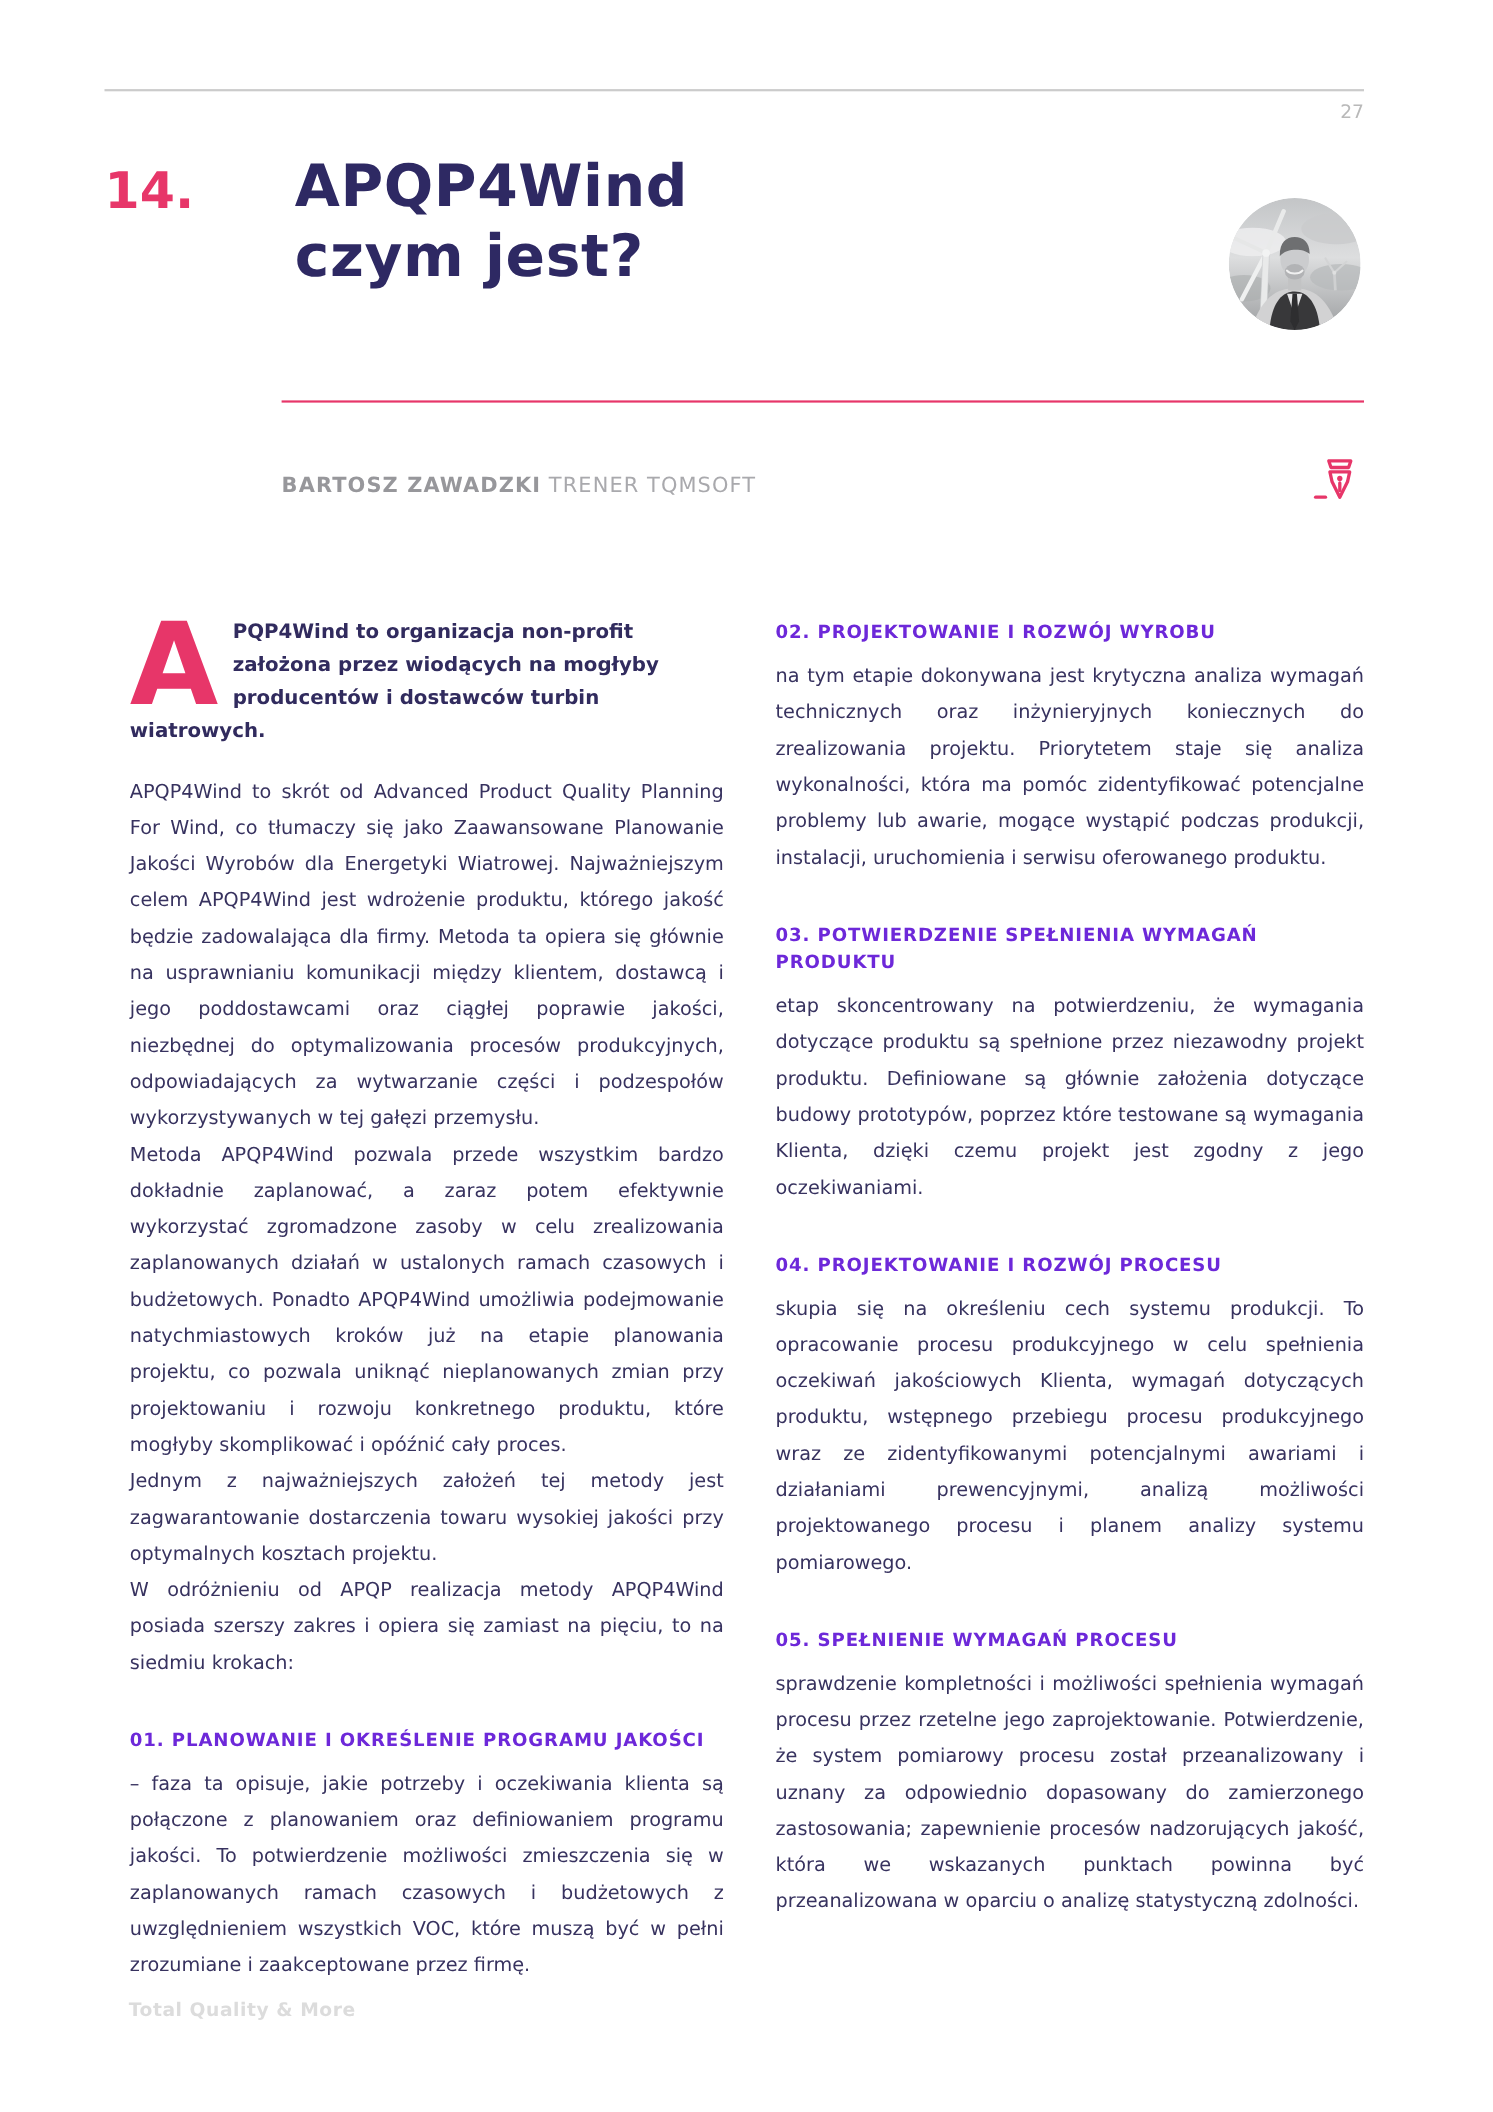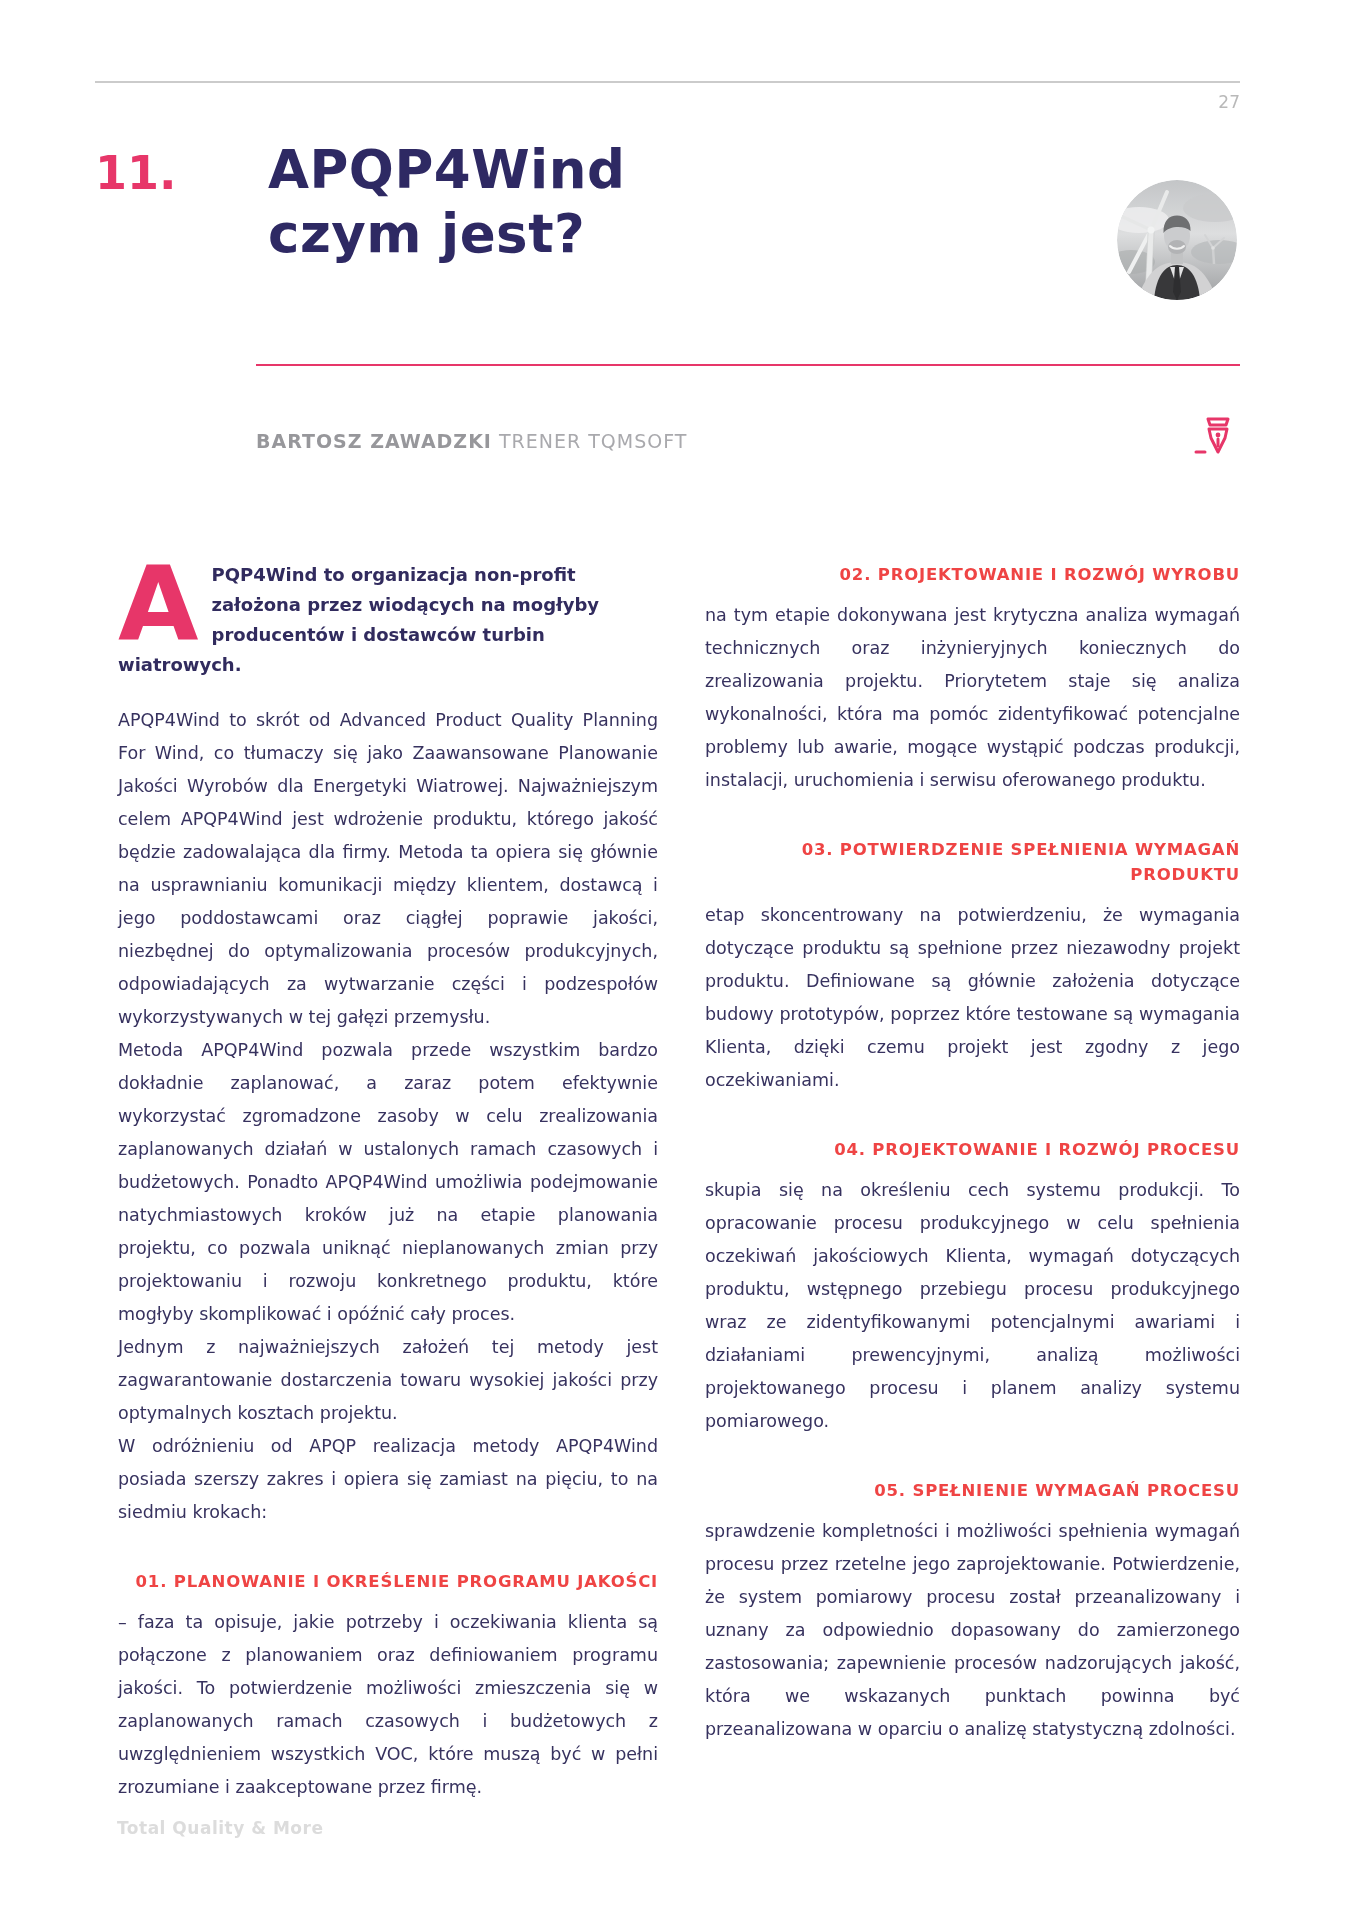--- a/index.html
+++ b/index.html
@@ -24,37 +24,37 @@
   .byline{position:absolute;left:0;top:8px;font-size:19px;letter-spacing:1px;color:#a9a9ad;}
   .byline .author-name{font-weight:bold;color:#97979b;}
   .pen-icon{position:absolute;right:0;top:-8px;width:48px;height:48px;}
   
   .col{position:absolute;top:560px;color:#37325f;}
   .col-left{left:118px;width:540px;}
   .col-right{left:705px;top:562px;width:535px;}
   .lead{font-size:18px;font-weight:bold;line-height:30px;color:#312b5e;margin:0 0 24px 0;}
   .dropcap{float:left;font-size:104px;line-height:78px;font-weight:bold;color:#e73669;margin:5px 13px 0 0;}
   .bodytext p{font-size:17.5px;line-height:33px;margin:0;text-align:justify;hyphens:auto;overflow-wrap:break-word;}
-  .section h3{font-size:16.5px;font-weight:bold;letter-spacing:0.8px;color:#ef4444;
-    line-height:25px;margin:40px 0 12px 0;text-align:right;}
+  .section h3{font-size:16.5px;font-weight:bold;letter-spacing:0.8px;color:#6d28d9;
+    line-height:25px;margin:40px 0 12px 0;}
   .section p{font-size:17.5px;line-height:33px;margin:0;text-align:justify;hyphens:auto;overflow-wrap:break-word;}
   .col-right .section:first-child h3{margin-top:0;}
   
   .footer-brand{position:absolute;left:117px;top:1818px;font-size:17px;font-weight:bold;
     letter-spacing:0.5px;color:#dcdcdc;}
 </style>
 </head>
 <body>
 
 <div class="page">
 
   <div class="top-rule"></div>
   <div class="page-number">27</div>
 
-  <div class="chapter-number">11.</div>
+  <div class="chapter-number">14.</div>
 
   <h1 class="article-title" style="margin:0;">
     <span style="display:block;">APQP4Wind</span>
     <span style="display:block;">czym jest?</span>
   </h1>
 
   <div class="portrait">
     <svg width="120" height="120" viewBox="0 0 120 120" aria-hidden="true">
       <defs>
         <clipPath id="pc">

